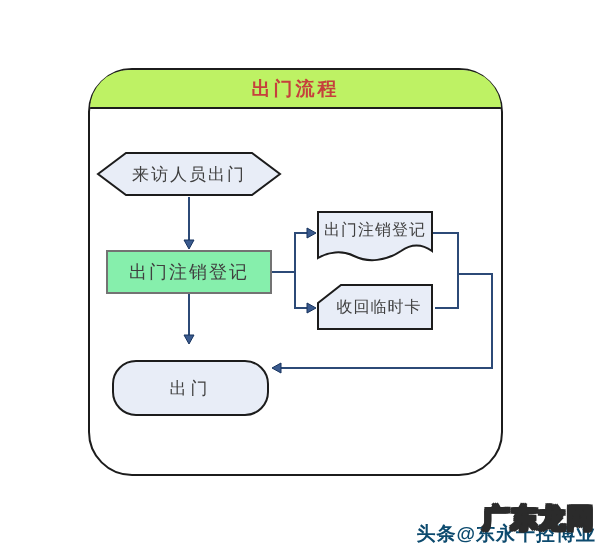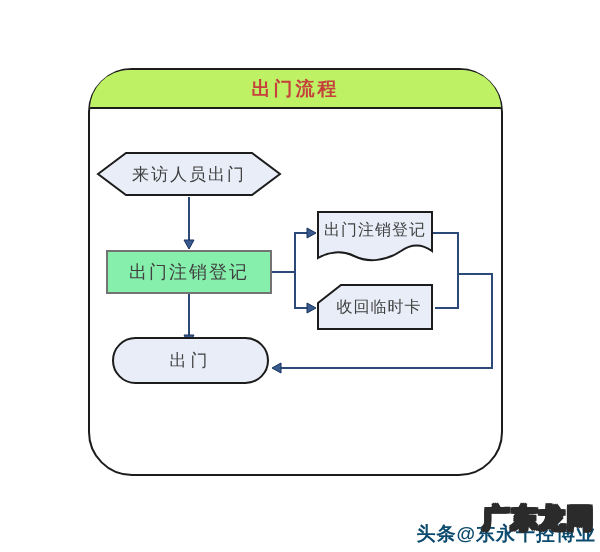--- a/index.html
+++ b/index.html
@@ -142,18 +142,18 @@
   <div class="node-label" style="height:40px; font-size:16px; letter-spacing:1px;">出门注销登记</div>
 </div>
 
 <div class="node" style="left:316px; top:283px; width:118px; height:48px;">
   <svg width="118" height="48" viewBox="0 0 118 48">
     <polygon class="shape-fill" points="2,20 25,2 116,2 116,46 2,46"></polygon>
   </svg>
   <div class="node-label" style="font-size:16px; letter-spacing:1px; padding-left:8px;">收回临时卡</div>
 </div>
 
-<div class="node stadium" style="left:112px; top:337px; width:157px; height:47px;">
+<div class="node stadium" style="left:112px; top:360px; width:157px; height:56px;">
   <div class="node-label" style="font-size:17px; letter-spacing:4px;">出门</div>
 </div>
 
 <div class="wm-credit">头条@东永千控博业</div>
 <div class="wm-brand">广东龙网</div>
 
 </body></html>

